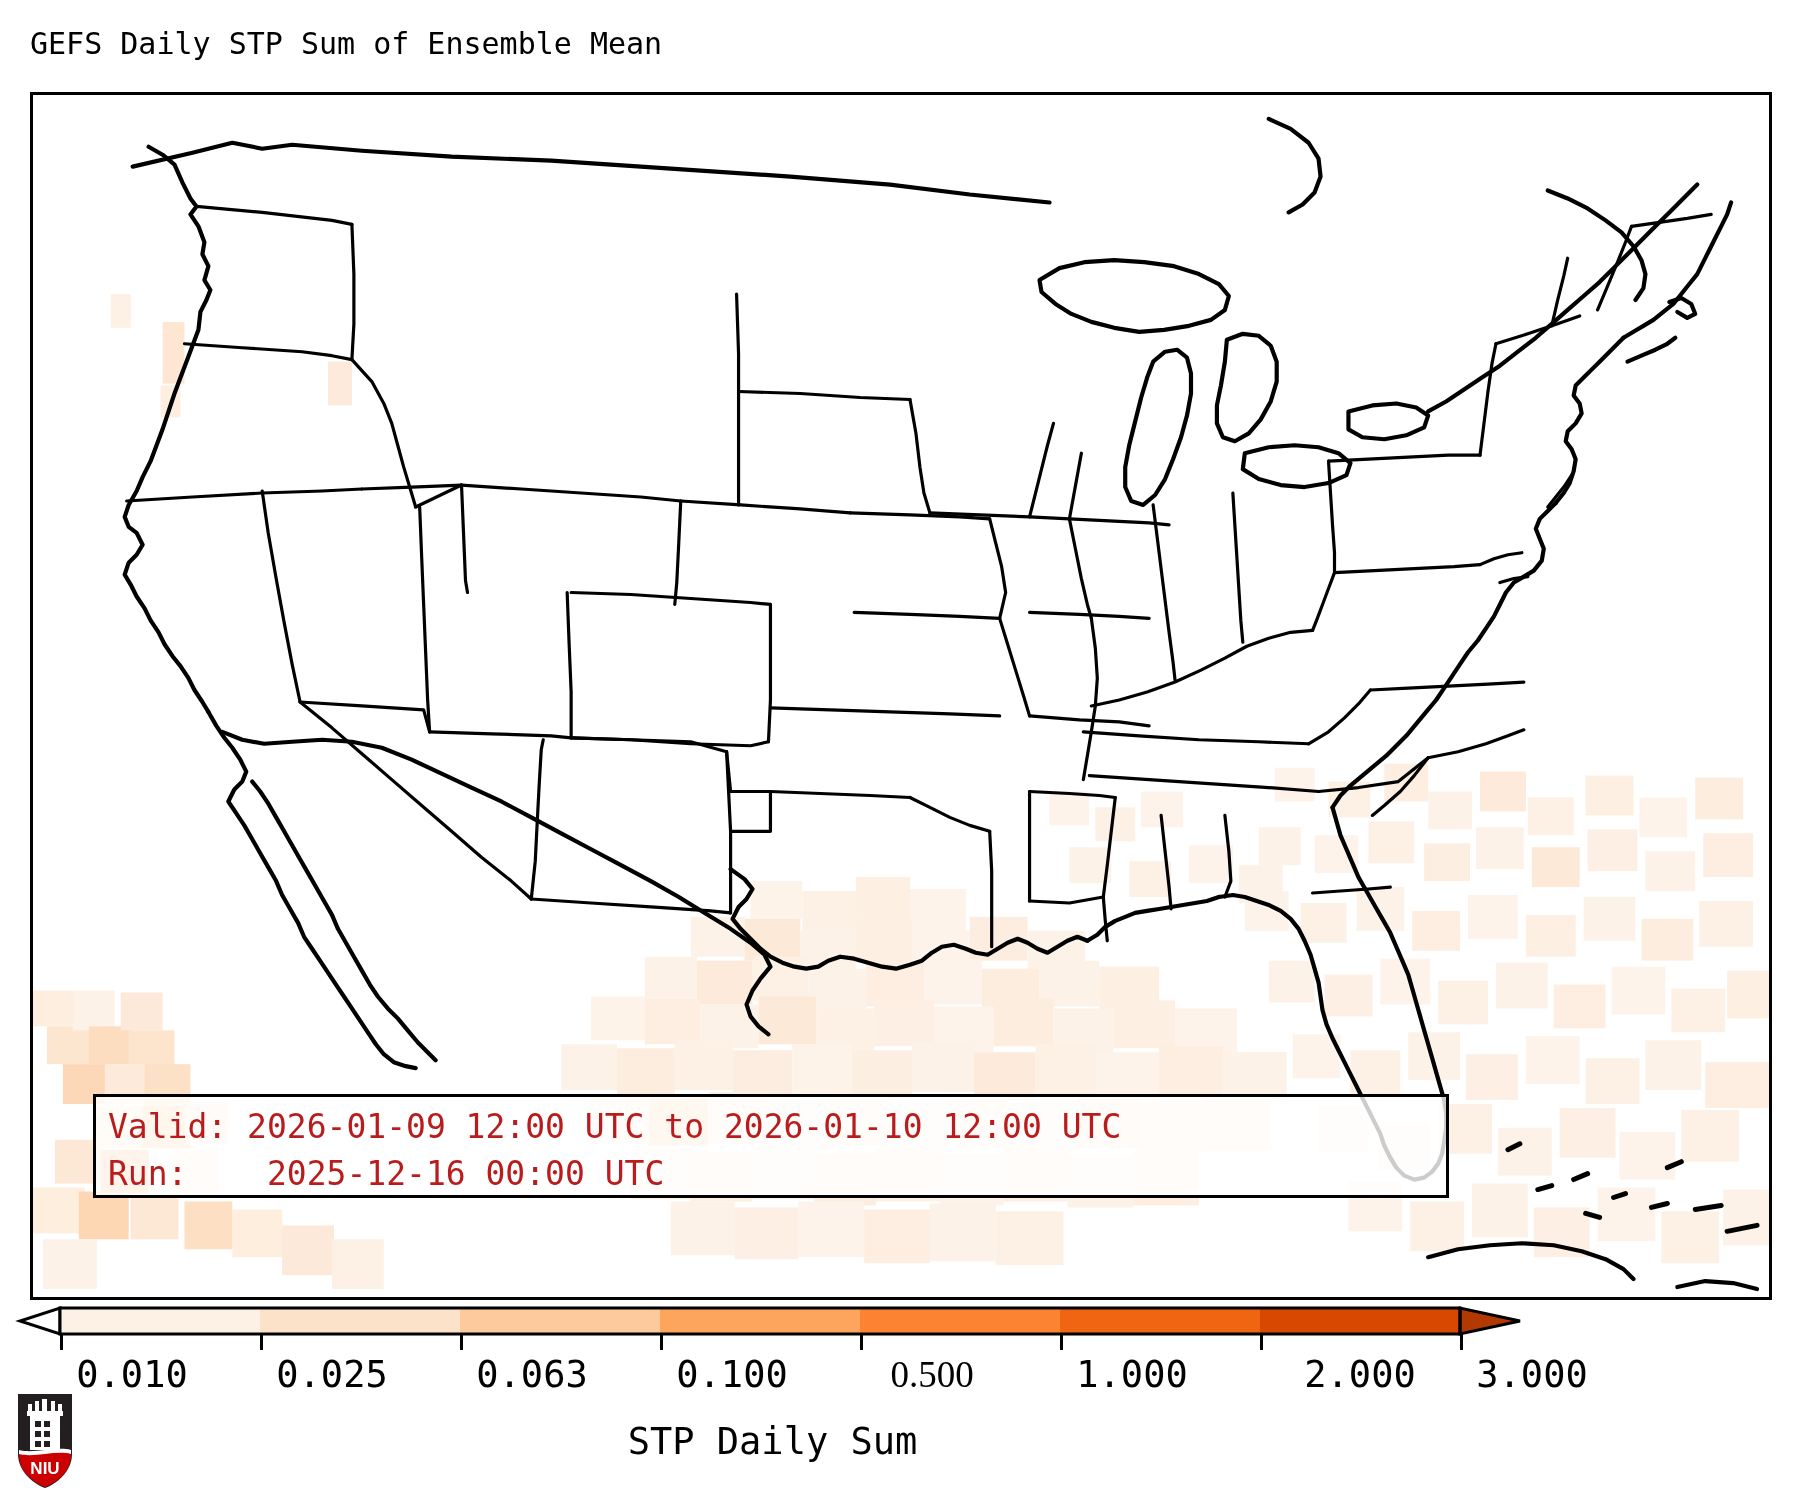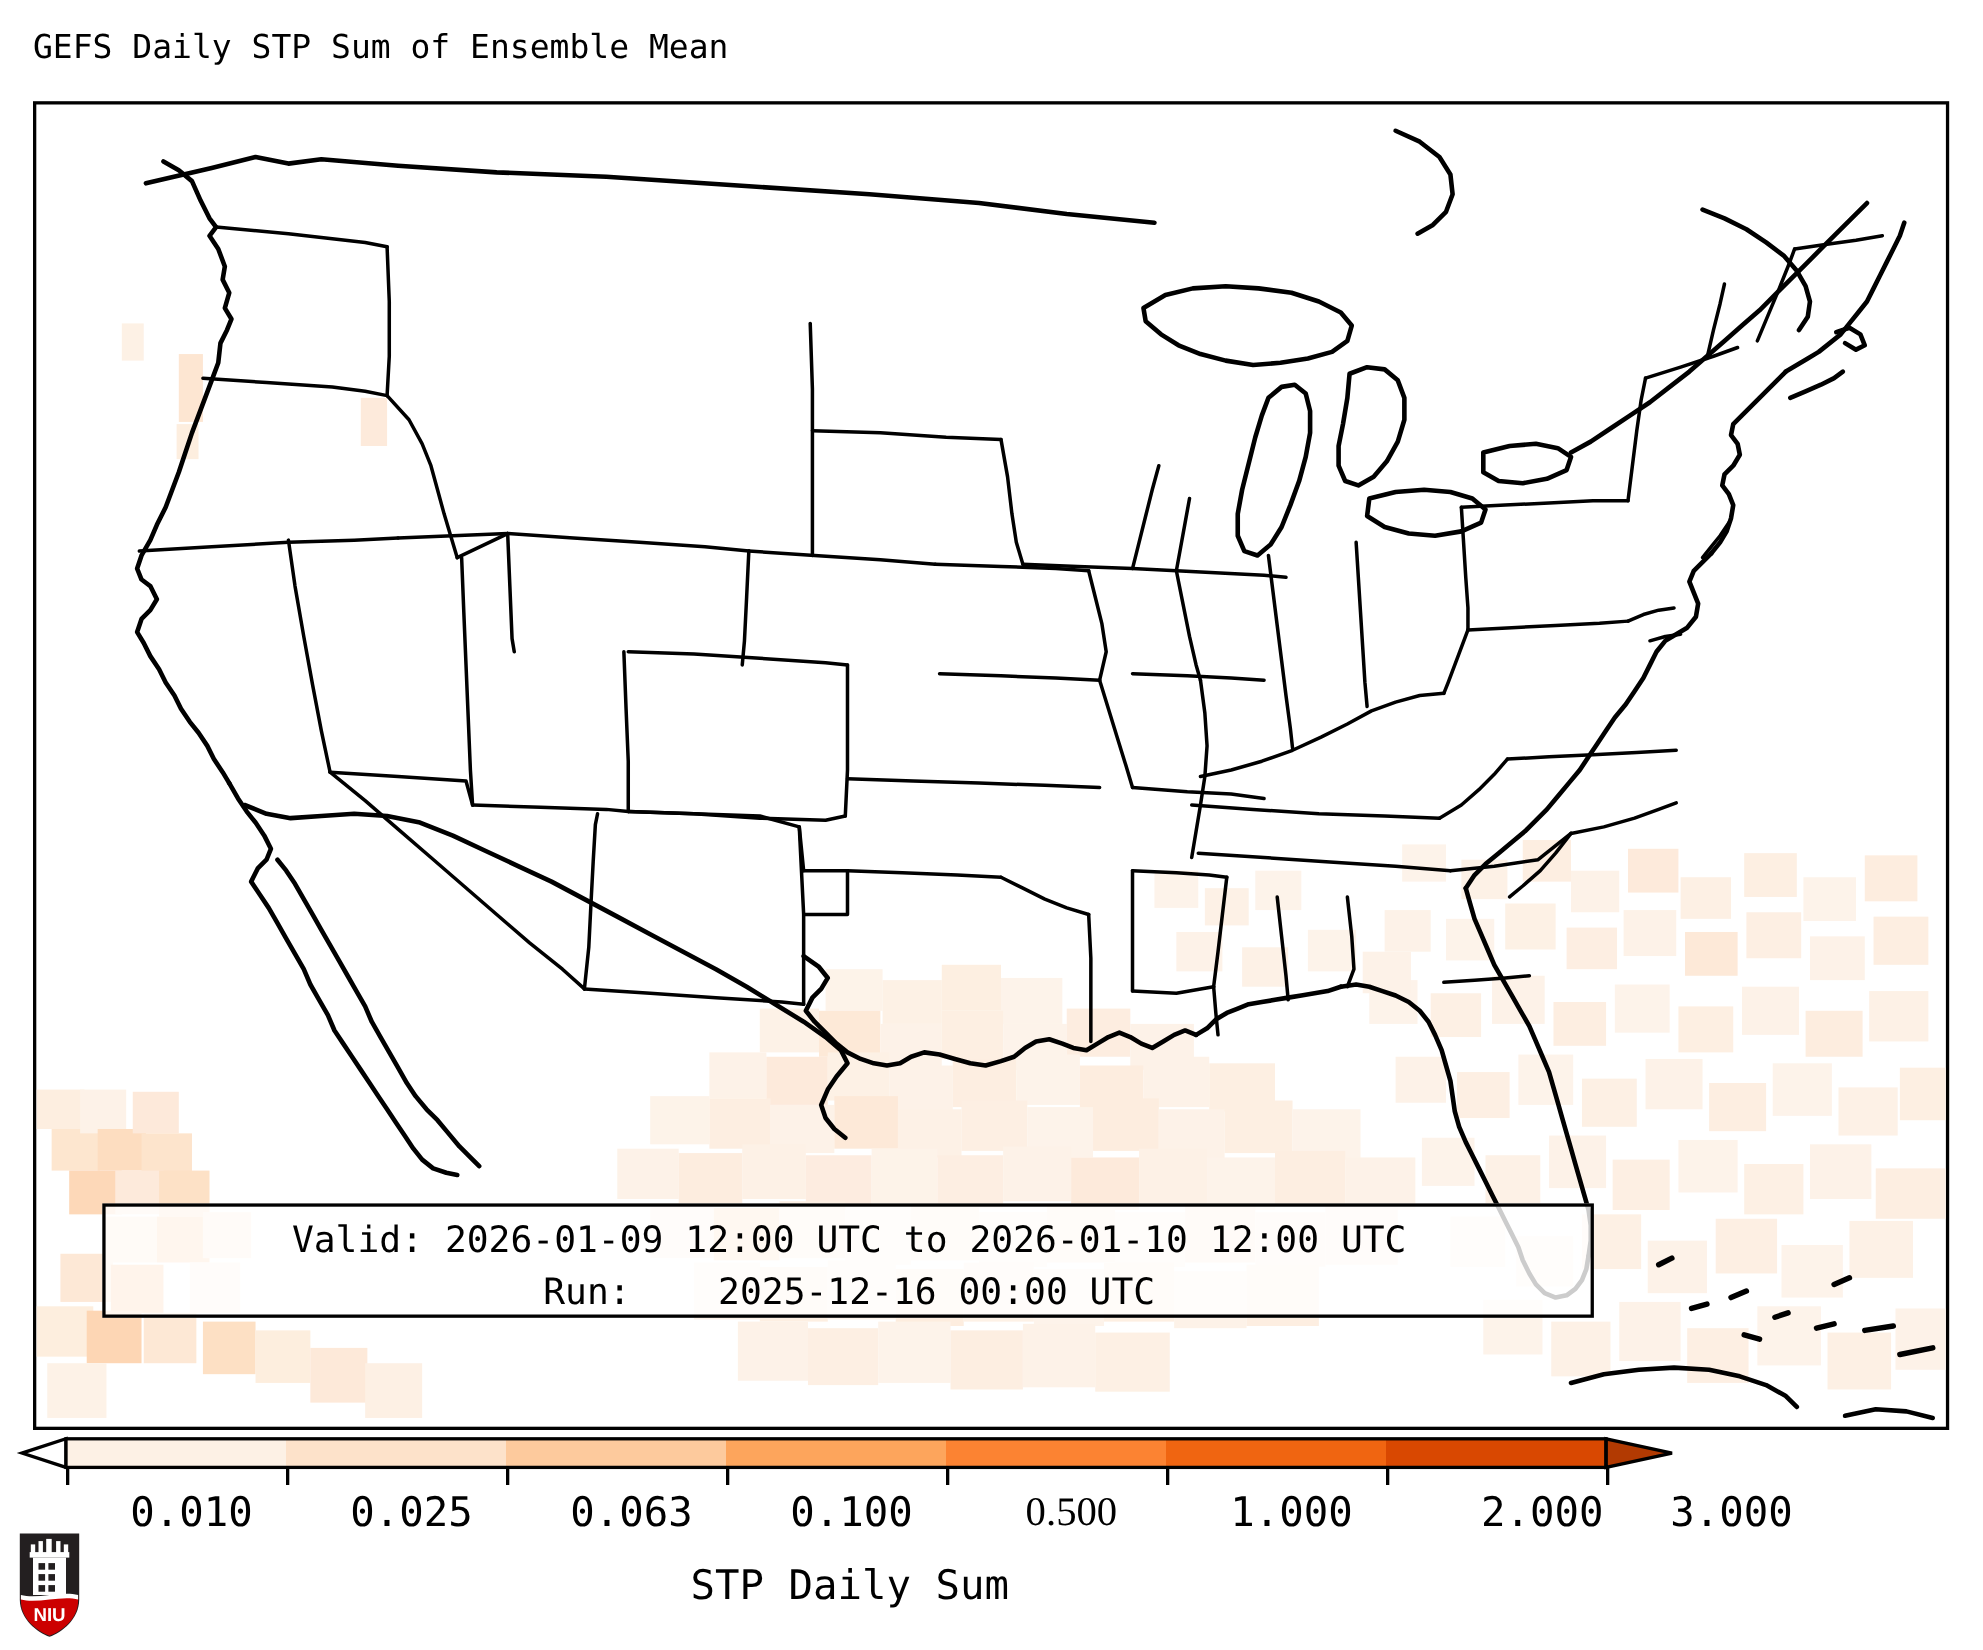--- a/index.html
+++ b/index.html
@@ -65,24 +65,23 @@
     height: 104px;
     background: rgba(255,255,255,0.80);
     border: 3px solid #000000;
     box-sizing: border-box;
     padding: 6px 10px 0 12px;
     z-index: 5;
   }
   .info-line {
     font-size: 33px;
     line-height: 47px;
-    color: #000000;
+    color: #b91c1c;
     white-space: pre;
     font-family: "DejaVu Sans Mono", "Liberation Mono", monospace;
-    text-align: center;
   }
 
   
   #colorbar-axes {
     position: absolute;
     left: 60px;
     top: 1308px;
     width: 1420px;
     height: 26px;
   }
@@ -108,21 +107,20 @@
     width: 3px;
     height: 16px;
     background: #000000;
   }
   #cbar-labels {
     position: absolute;
     left: 0px;
     top: 1352px;
     width: 1582px;
     height: 48px;
-    margin-left: 42px;
   }
   .cbar-label {
     position: absolute;
     top: 0;
     transform: translateX(-50%);
     font-size: 37px;
     line-height: 46px;
     color: #000000;
     white-space: nowrap;
     font-family: "DejaVu Sans Mono", "Liberation Mono", monospace;

